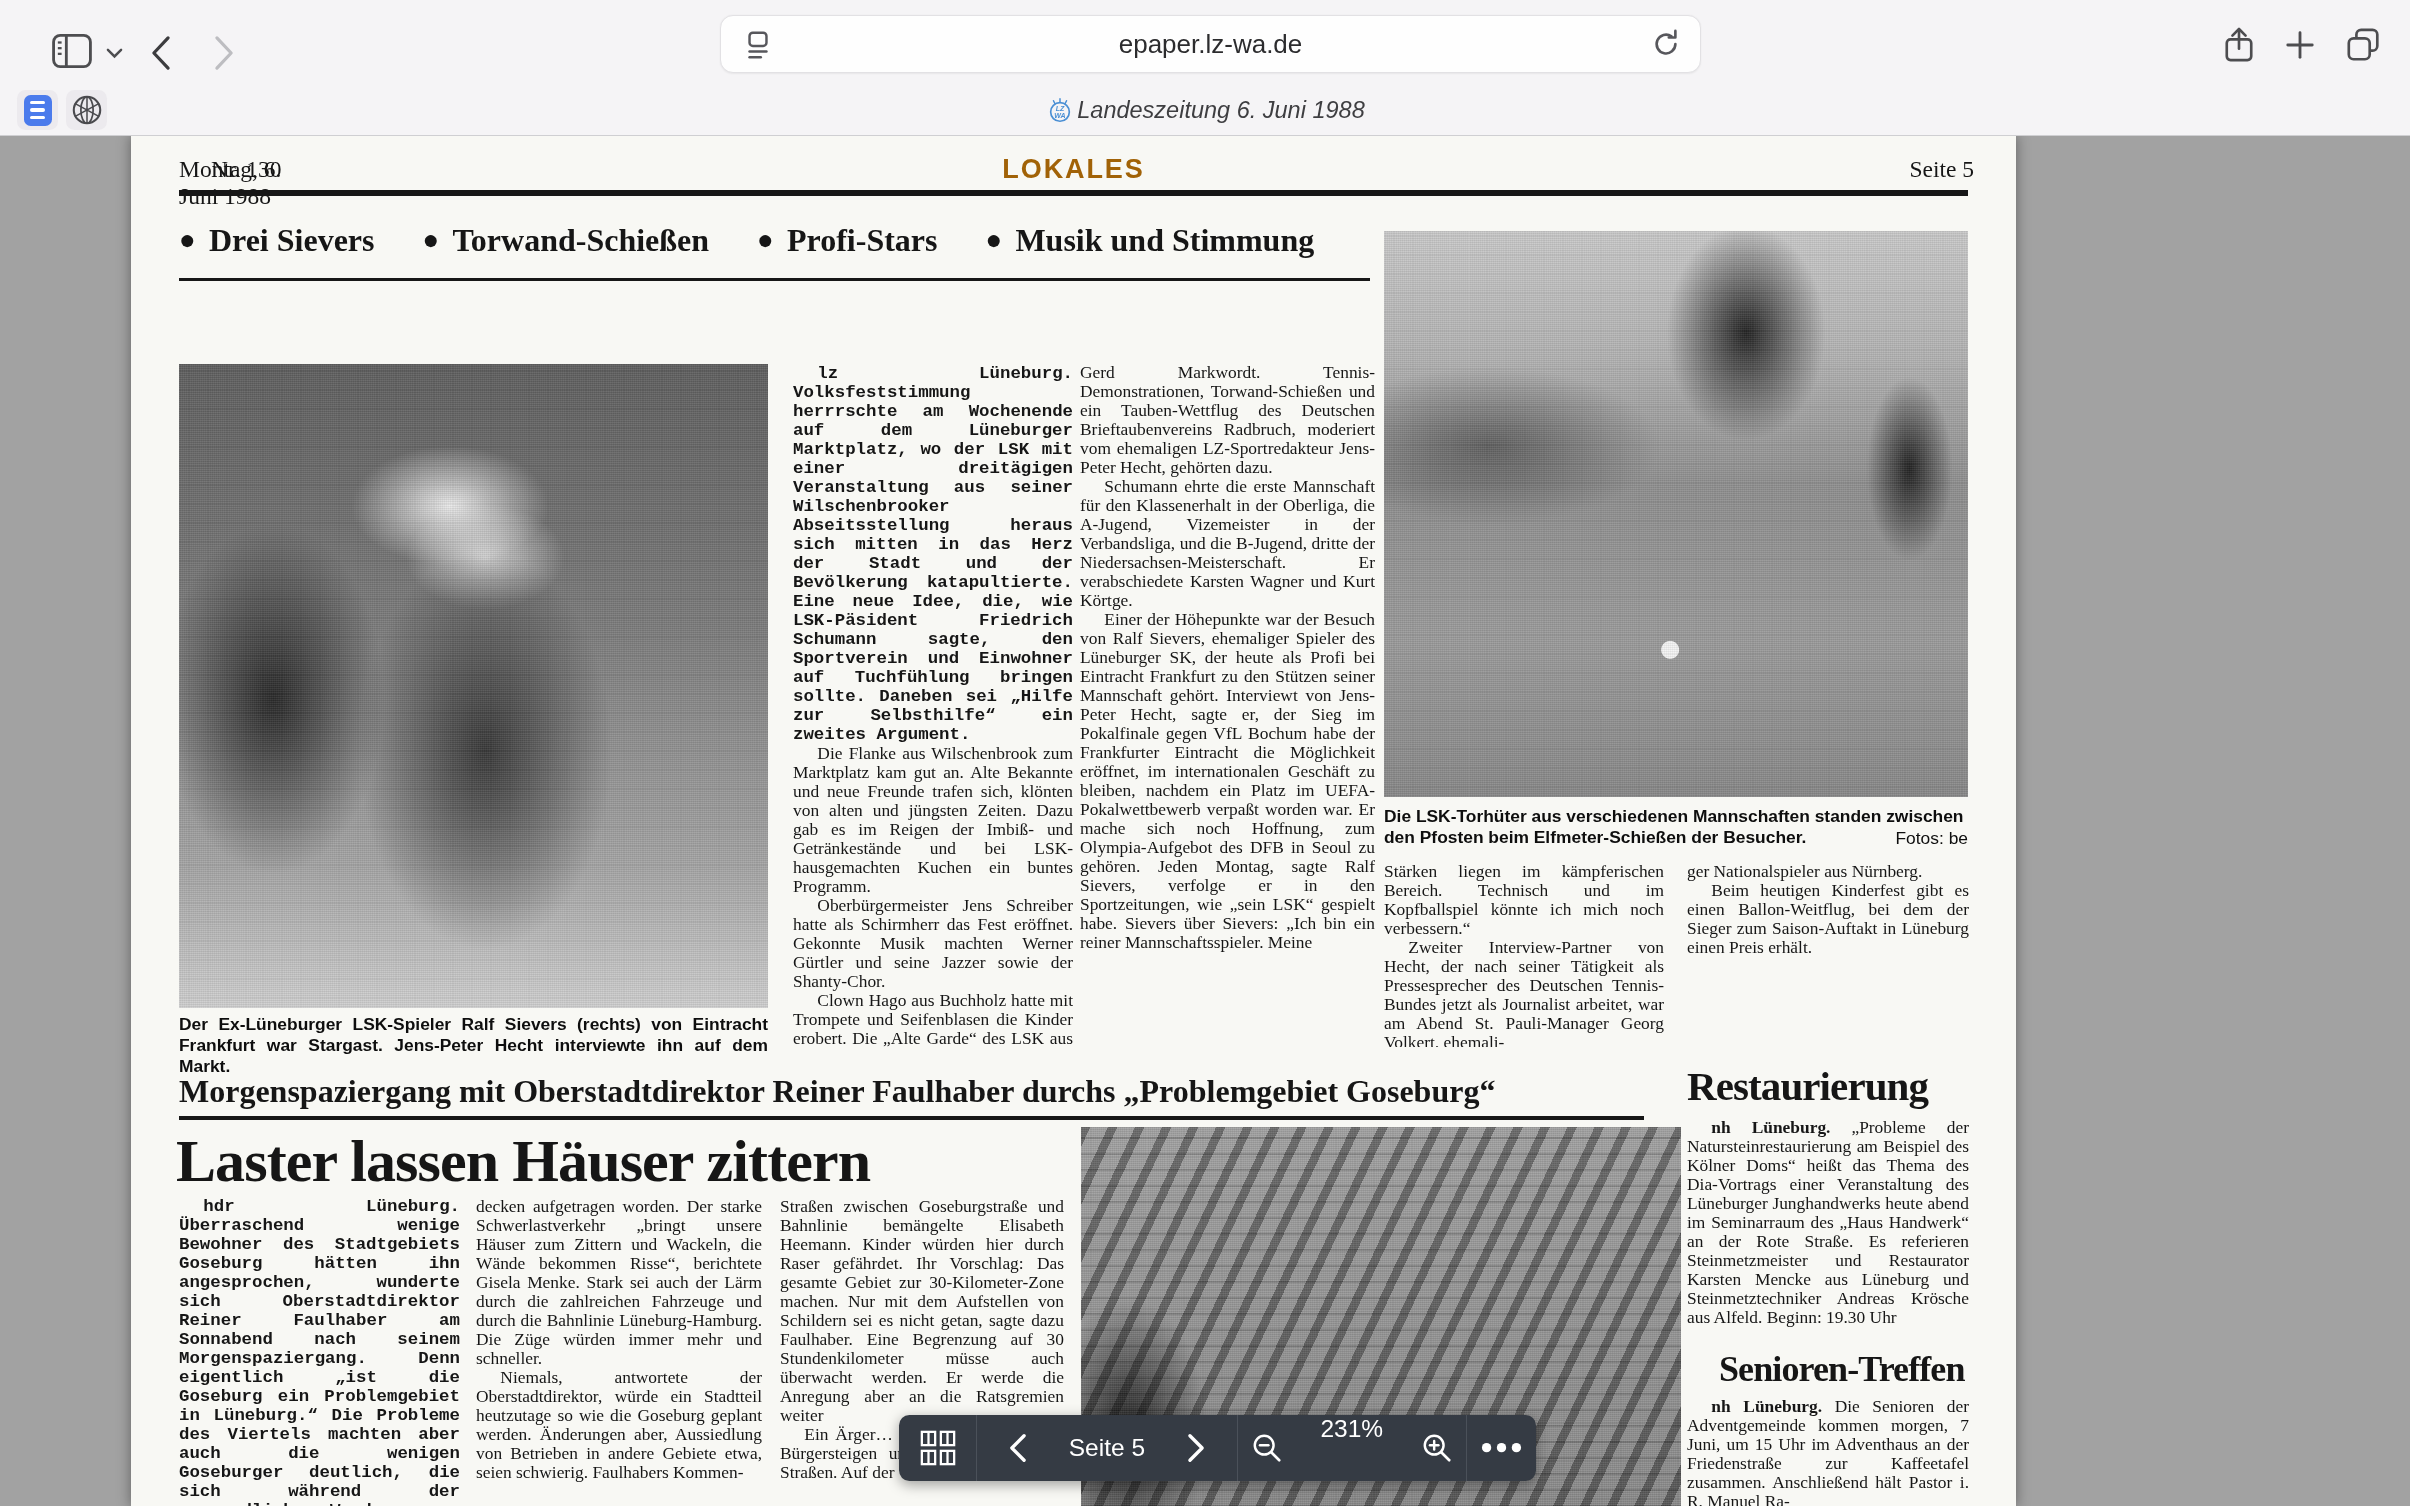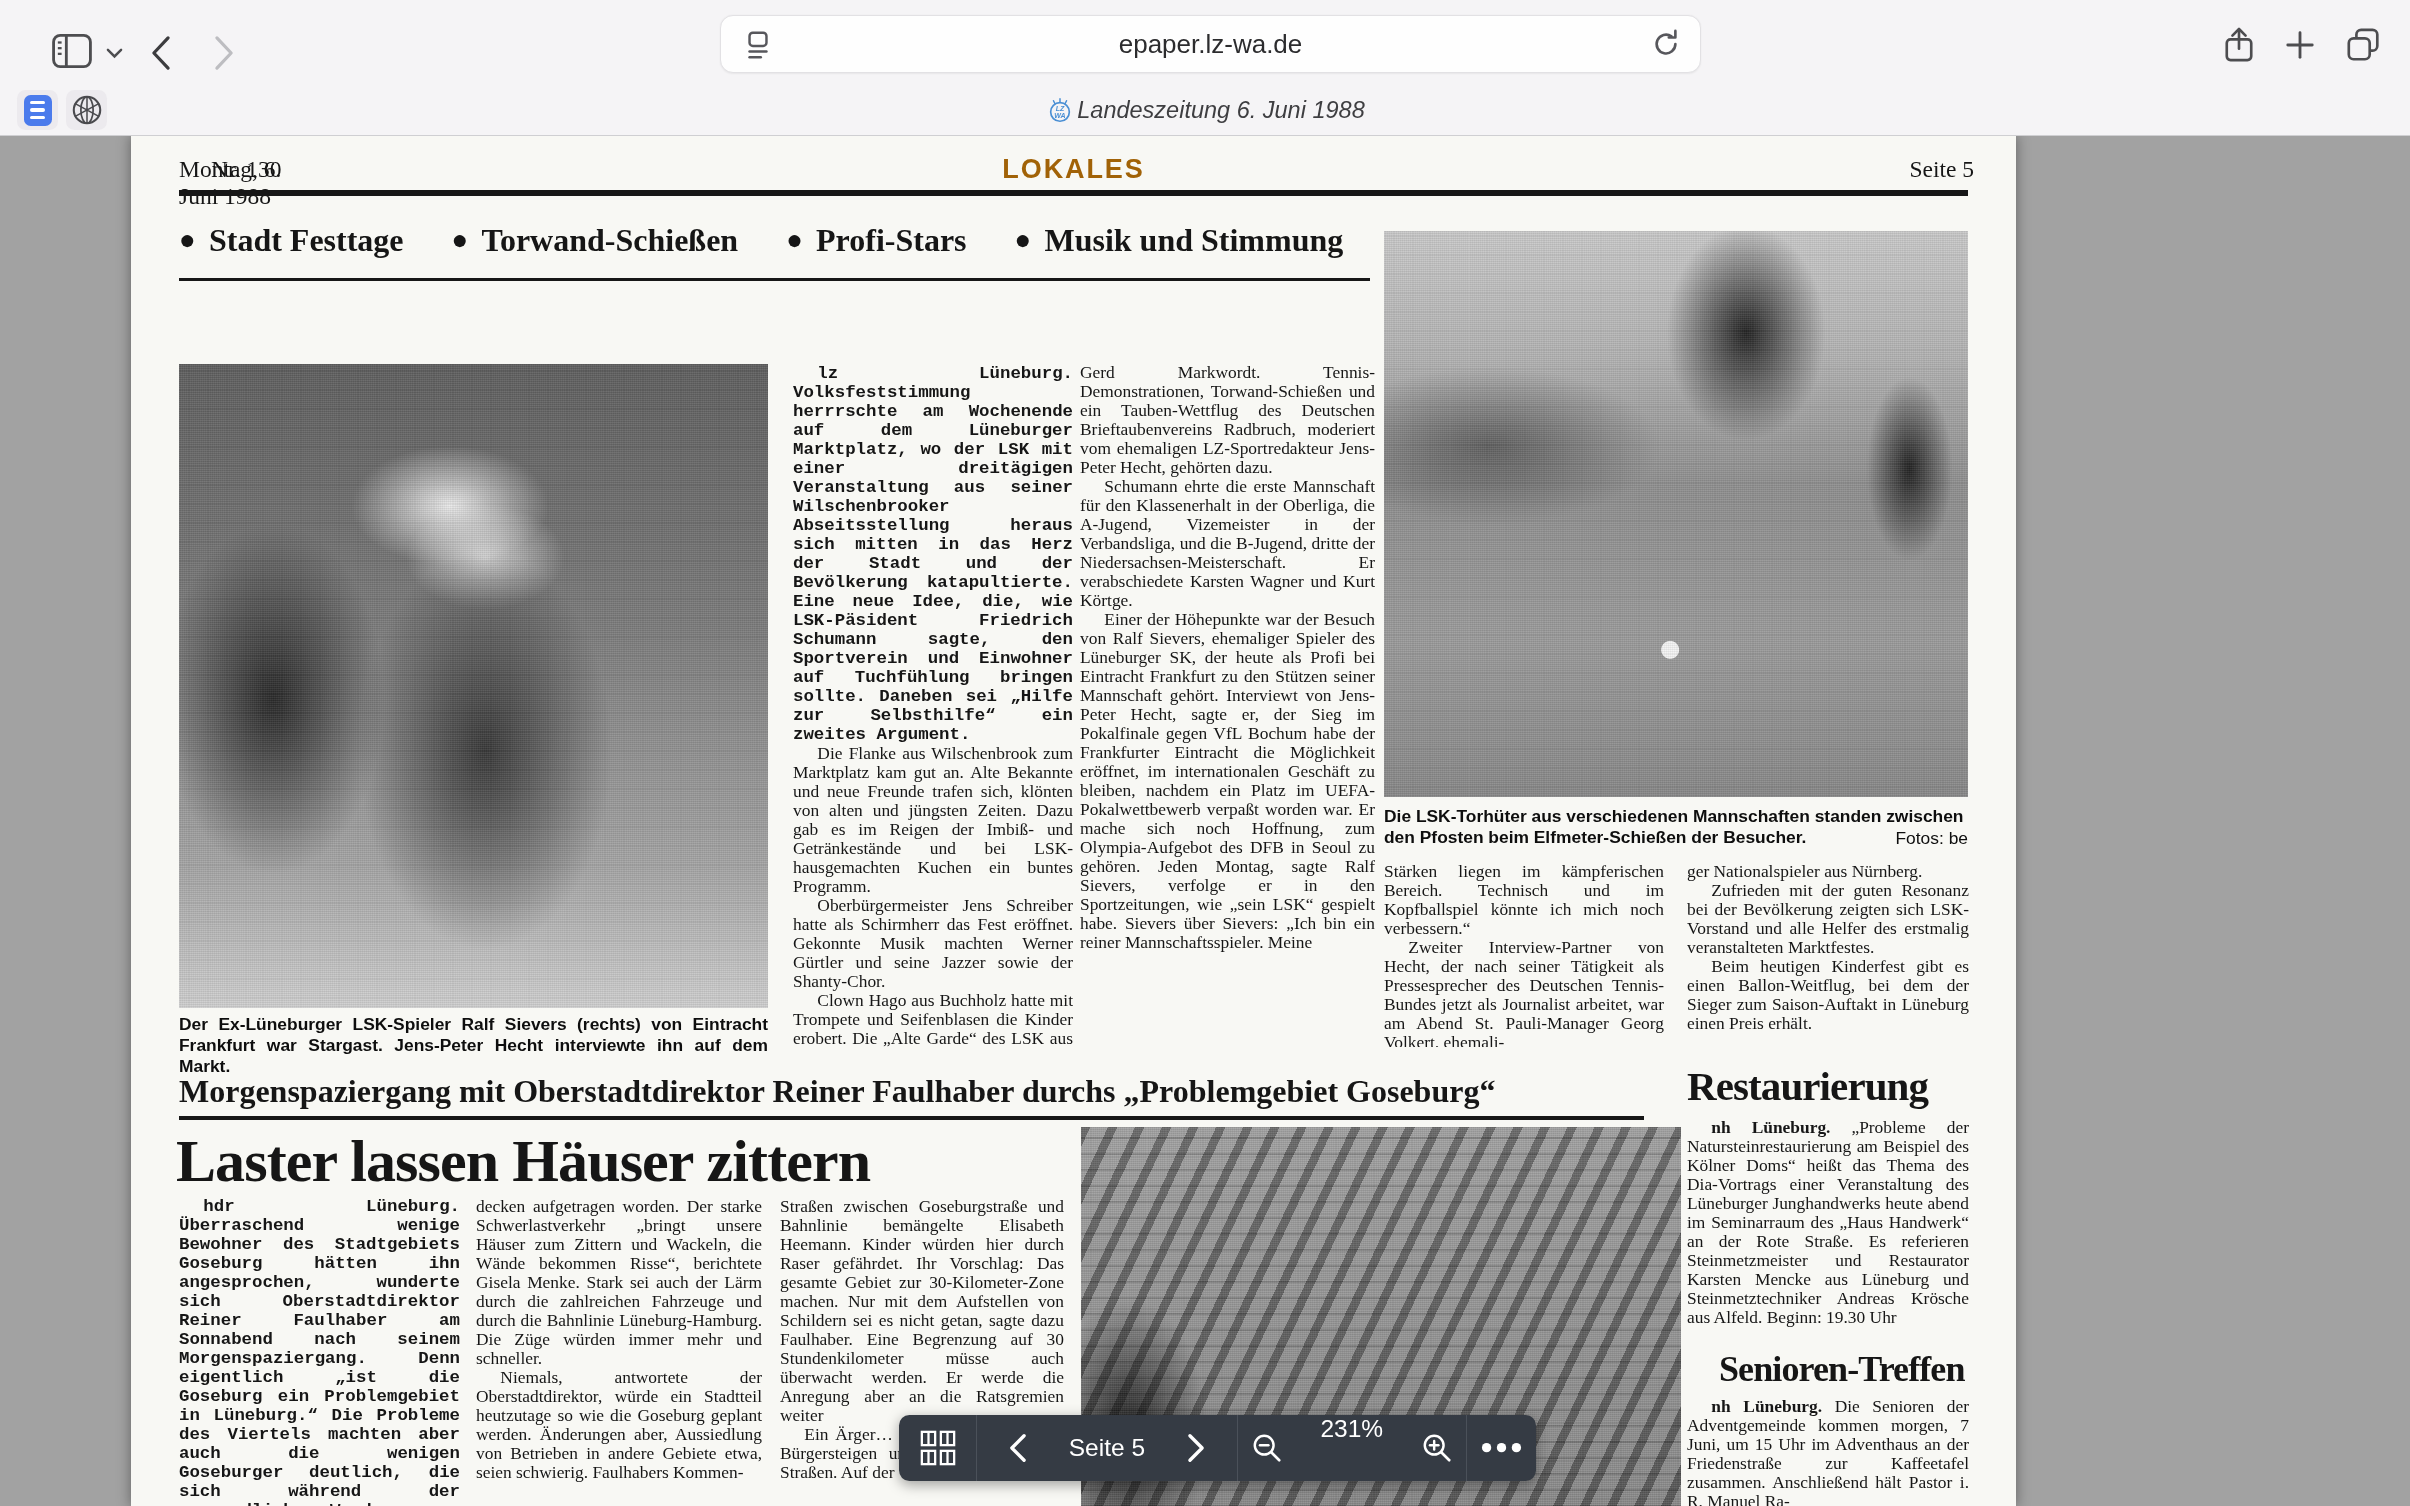--- a/index.html
+++ b/index.html
@@ -207,21 +207,21 @@
   <div class="paper">
 
     <div class="mast-left">
       <span>Montag, 6. Juni 1988</span><span class="nr" style="position:static">Nr. 130</span>
     </div>
     <div class="mast-center">LOKALES</div>
     <div class="mast-right">Seite 5</div>
     <div class="rule1"></div>
 
     <div class="kicker1">
-      <span class="kitem">Stadt Festtage</span>
+      <span class="kitem">Drei Sievers</span>
       <span class="kitem">Torwand-Schießen</span>
       <span class="kitem">Profi-Stars</span>
       <span class="kitem">Musik und Stimmung</span>
     </div>
     <div class="kicker1-u"></div>
 
 
     <div class="photo photo1"></div>
     <div class="caption1">Der Ex-Lüneburger LSK-Spieler Ralf Sievers (rechts) von Eintracht Frankfurt war Stargast. Jens-Peter Hecht interviewte ihn auf dem Markt.</div>
 
@@ -241,21 +241,20 @@
       <p class="cont">Gerd Markwordt. Tennis-Demonstrationen, Torwand-Schießen und ein Tauben-Wettflug des Deutschen Brieftaubenvereins Radbruch, moderiert vom ehemaligen LZ-Sportredakteur Jens-Peter Hecht, gehörten dazu.</p>
       <p>Schumann ehrte die erste Mannschaft für den Klassenerhalt in der Oberliga, die A-Jugend, Vizemeister in der Verbandsliga, und die B-Jugend, dritte der Niedersachsen-Meisterschaft. Er verabschiedete Karsten Wagner und Kurt Körtge.</p>
       <p>Einer der Höhepunkte war der Besuch von Ralf Sievers, ehemaliger Spieler des Lüneburger SK, der heute als Profi bei Eintracht Frankfurt zu den Stützen seiner Mannschaft gehört. Interviewt von Jens-Peter Hecht, sagte er, der Sieg im Pokalfinale gegen VfL Bochum habe der Frankfurter Eintracht die Möglichkeit eröffnet, im internationalen Geschäft zu bleiben, nachdem ein Platz im UEFA-Pokalwettbewerb verpaßt worden war. Er mache sich noch Hoffnung, zum Olympia-Aufgebot des DFB in Seoul zu gehören. Jeden Montag, sagte Ralf Sievers, verfolge er in den Sportzeitungen, wie „sein LSK“ gespielt habe. Sievers über Sievers: „Ich bin ein reiner Mannschaftsspieler. Meine</p>
     </div>
     <div class="col col3">
       <p class="cont">Stärken liegen im kämpferischen Bereich. Technisch und im Kopfballspiel könnte ich mich noch verbessern.“</p>
       <p>Zweiter Interview-Partner von Hecht, der nach seiner Tätigkeit als Pressesprecher des Deutschen Tennis-Bundes jetzt als Journalist arbeitet, war am Abend St. Pauli-Manager Georg Volkert, ehemali-</p>
     </div>
     <div class="col col4">
       <p class="cont">ger Nationalspieler aus Nürnberg.</p>
-      <p>Zufrieden mit der guten Resonanz bei der Bevölkerung zeigten sich LSK-Vorstand und alle Helfer des erstmalig veranstalteten Marktfestes.</p>
       <p>Beim heutigen Kinderfest gibt es einen Ballon-Weitflug, bei dem der Sieger zum Saison-Auftakt in Lüneburg einen Preis erhält.</p>
     </div>
 
     <div class="kicker2">Morgenspaziergang mit Oberstadtdirektor Reiner Faulhaber durchs „Problemgebiet Goseburg“</div>
     <div class="kicker2-u"></div>
     <div class="headline2">Laster lassen Häuser zittern</div>
 
     <div class="photo photoB"></div>
 
     <div class="col colA">

